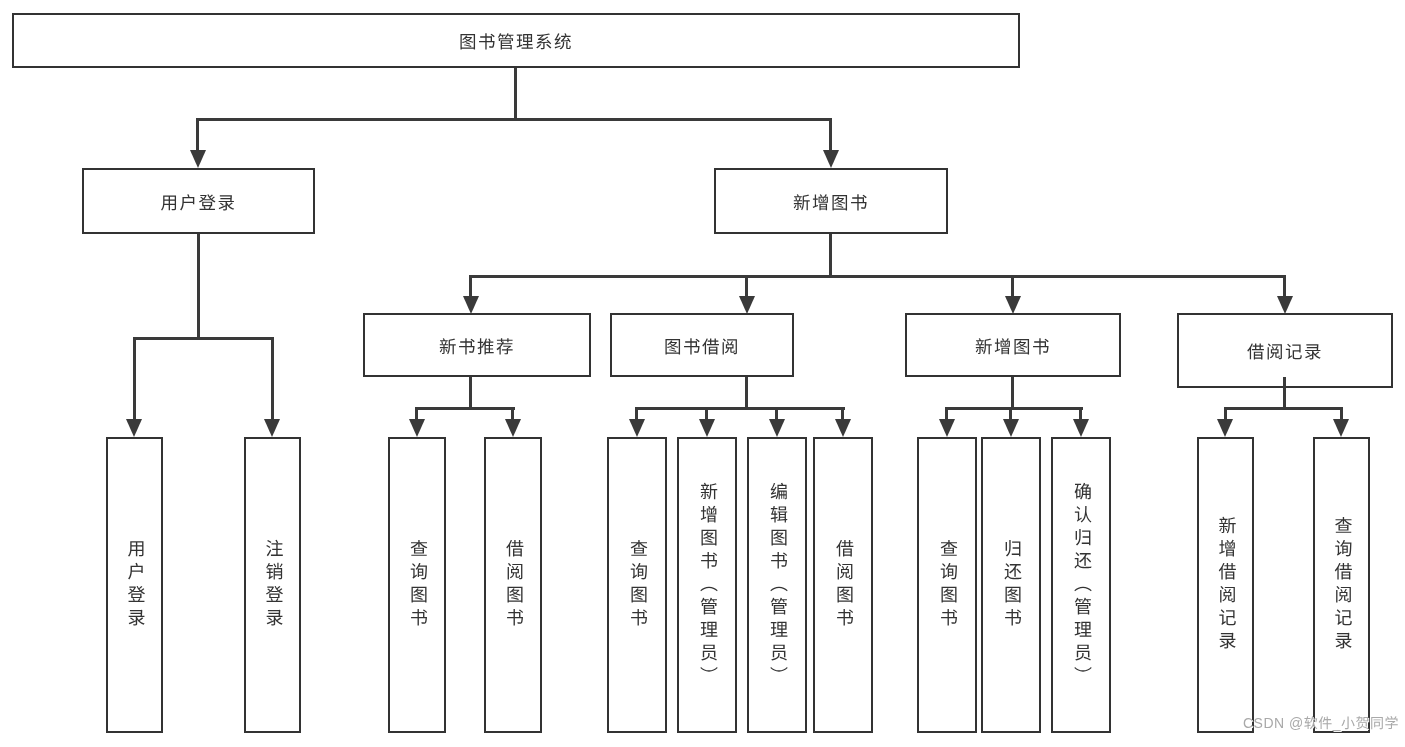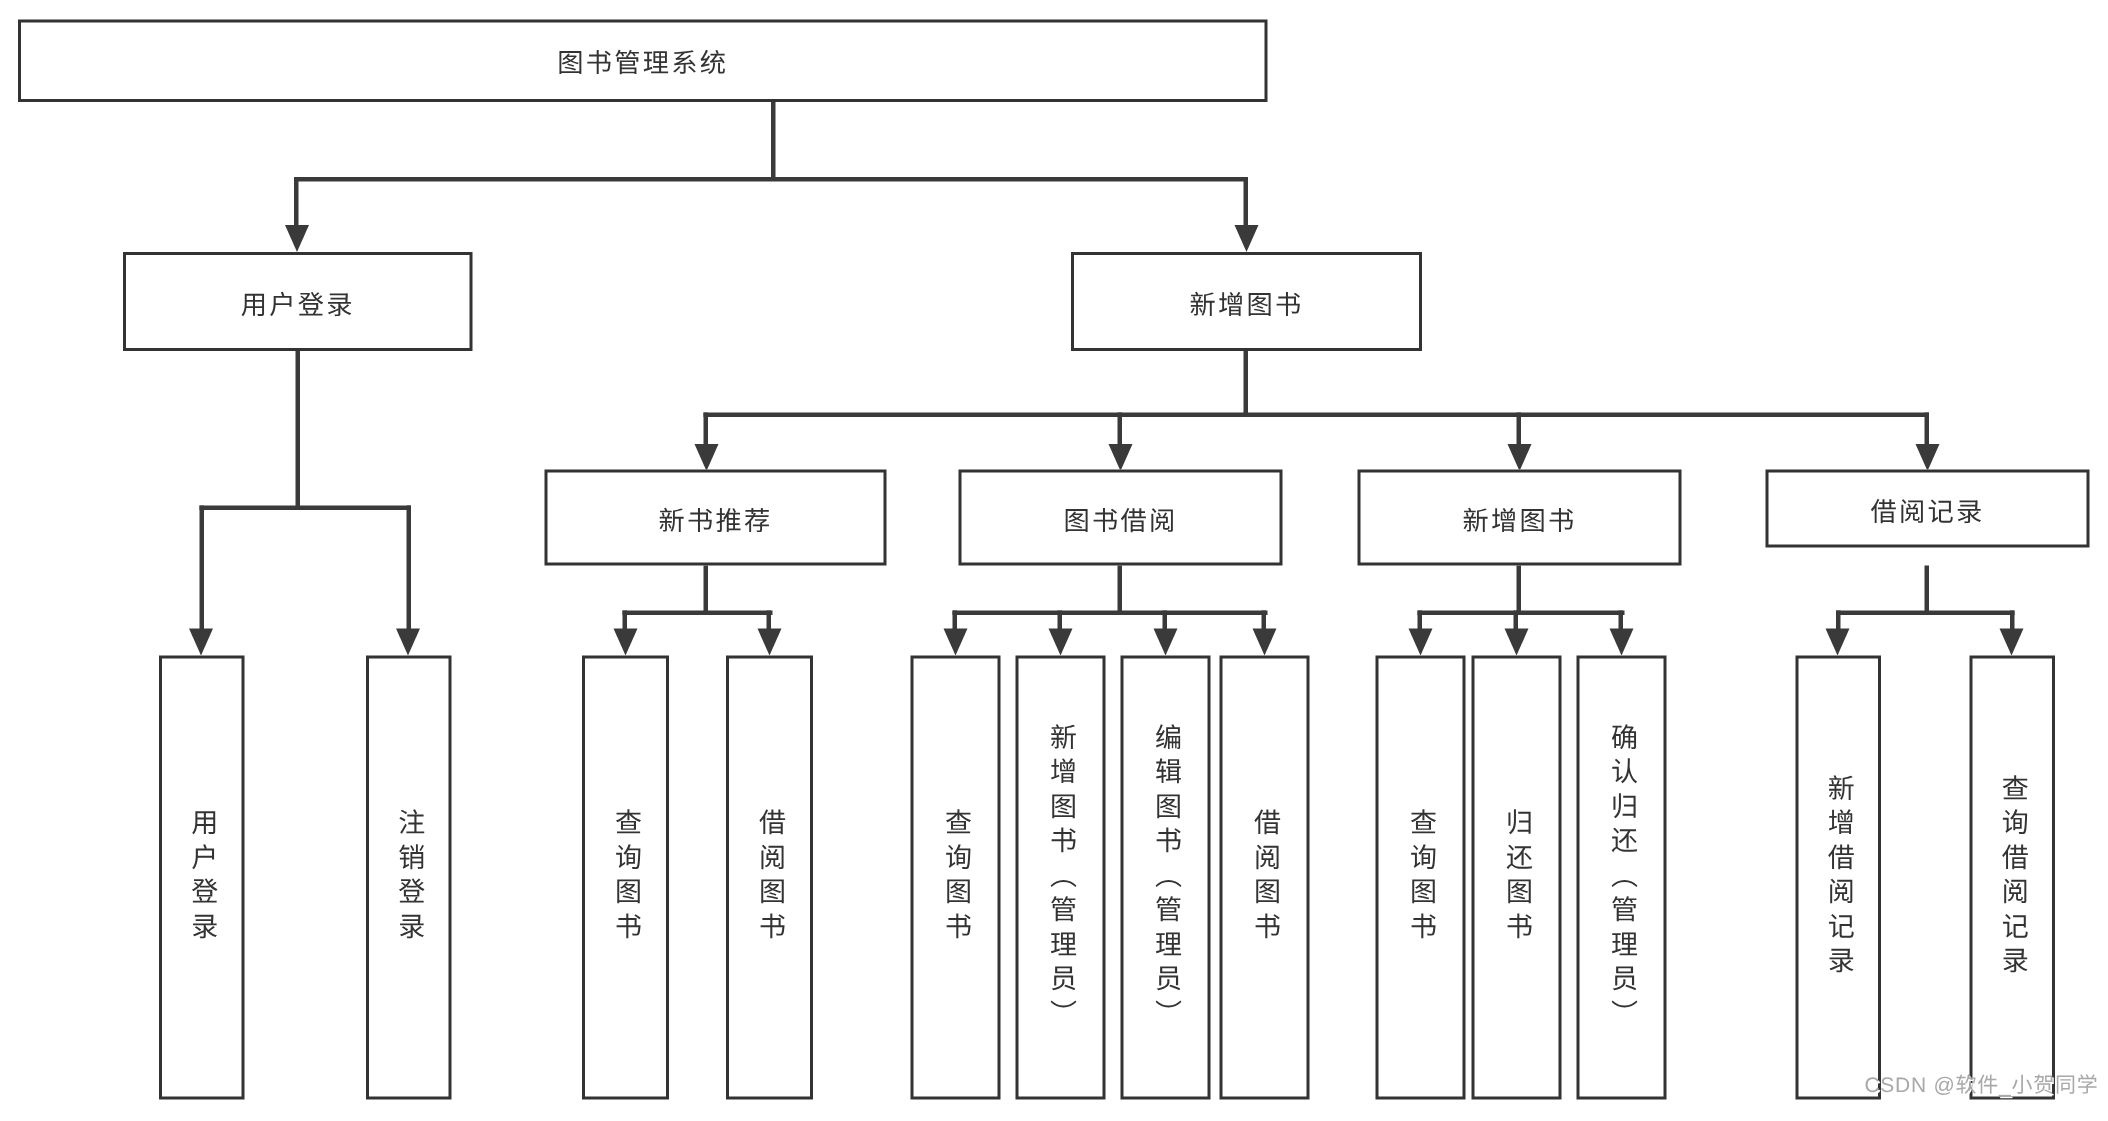--- a/index.html
+++ b/index.html
@@ -59,21 +59,21 @@
     text-shadow:1px 1px 0 #fff;
     z-index:5;
     white-space:nowrap;
   }
 </style>
 </head>
 <body>
 
 <div class="stage">
 
-  <div class="box" style="left:12px;top:13px;width:833px;height:55px">
+  <div class="box" style="left:12px;top:13px;width:1008px;height:55px">
     <span class="hlabel">图书管理系统</span>
   </div>
 
   <i class="vl" style="left:514px;top:68px;width:3px;height:52px"></i>
   <i class="hl" style="left:196px;top:118px;width:636px;height:3px"></i>
   <i class="vl" style="left:196px;top:118px;width:3px;height:34px"></i>
   <i class="ar" style="left:190px;top:150px"></i>
   <i class="vl" style="left:829px;top:118px;width:3px;height:34px"></i>
   <i class="ar" style="left:823px;top:150px"></i>
 
@@ -98,27 +98,27 @@
   <i class="vl" style="left:745px;top:275px;width:3px;height:23px"></i>
   <i class="ar" style="left:739px;top:296px"></i>
   <i class="vl" style="left:1011px;top:275px;width:3px;height:23px"></i>
   <i class="ar" style="left:1005px;top:296px"></i>
   <i class="vl" style="left:1283px;top:275px;width:3px;height:23px"></i>
   <i class="ar" style="left:1277px;top:296px"></i>
 
   <div class="box" style="left:363px;top:313px;width:228px;height:64px">
     <span class="hlabel">新书推荐</span>
   </div>
-  <div class="box" style="left:639px;top:313px;width:216px;height:64px">
+  <div class="box" style="left:610px;top:313px;width:184px;height:64px">
     <span class="hlabel">图书借阅</span>
   </div>
   <div class="box" style="left:905px;top:313px;width:216px;height:64px">
     <span class="hlabel">新增图书</span>
   </div>
-  <div class="box" style="left:1177px;top:313px;width:216px;height:52px">
+  <div class="box" style="left:1177px;top:313px;width:216px;height:75px">
     <span class="hlabel">借阅记录</span>
   </div>
 
   <i class="vl" style="left:469px;top:377px;width:3px;height:32px"></i>
   <i class="hl" style="left:415px;top:407px;width:100px;height:3px"></i>
   <i class="vl" style="left:415px;top:407px;width:3px;height:14px"></i>
   <i class="ar" style="left:409px;top:419px"></i>
   <i class="vl" style="left:511px;top:407px;width:3px;height:14px"></i>
   <i class="ar" style="left:505px;top:419px"></i>
 

